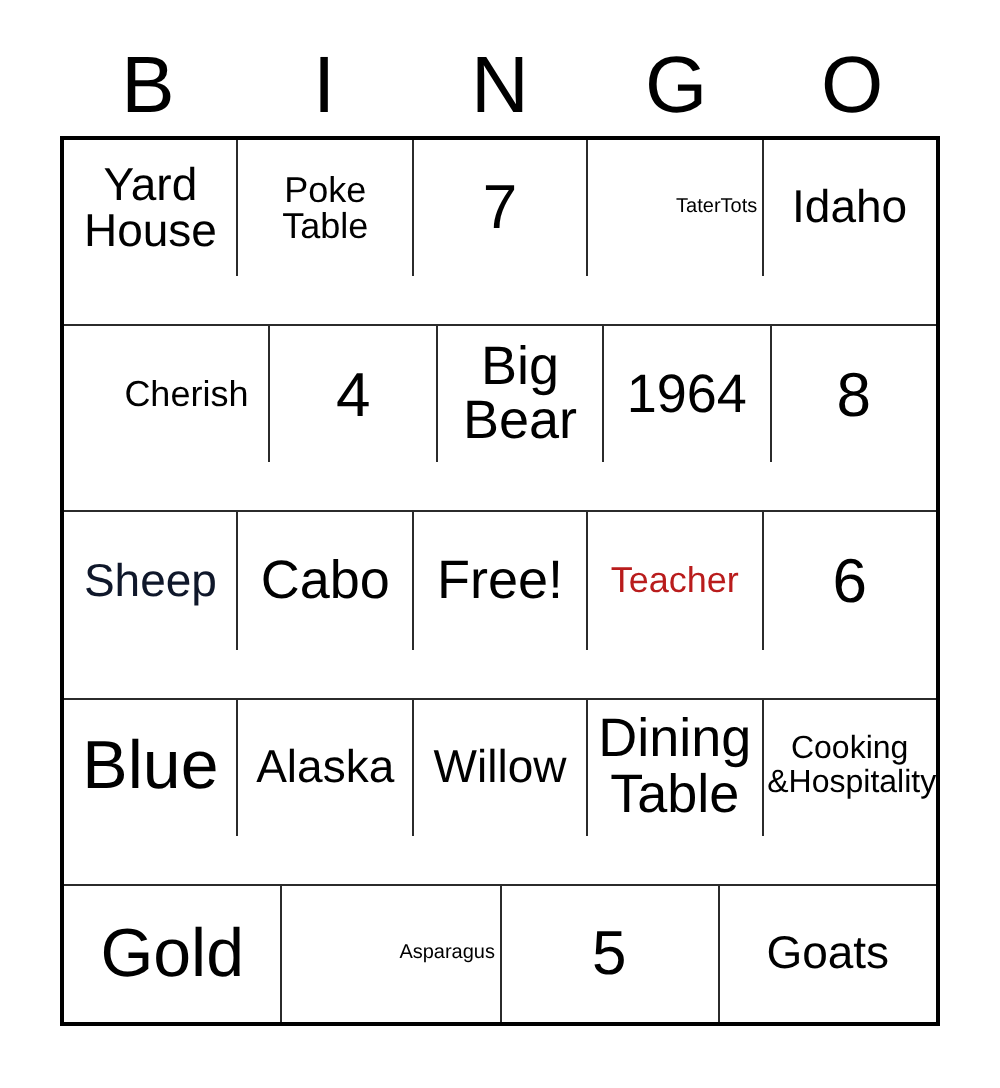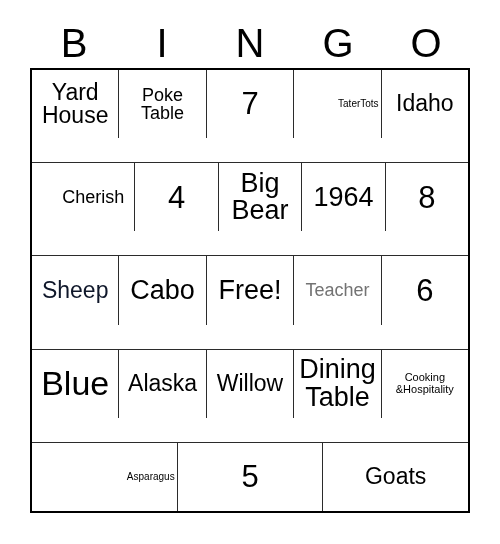--- a/index.html
+++ b/index.html
@@ -93,21 +93,21 @@
     font-family: "Liberation Sans", sans-serif;
   }
 
   
   .sz-xxl .cell-text { font-size: 34px; }
   .sz-xl  .cell-text { font-size: 31px; }
   .sz-lg  .cell-text { font-size: 27px; }
   .sz-md  .cell-text { font-size: 23px; }
   .sz-sm  .cell-text { font-size: 18px; }
   .sz-xs  .cell-text { font-size: 10px; text-align: right; }
-  .sz-xxs .cell-text { font-size: 11px; }
+  .sz-xxs .cell-text { font-size: 16px; }
 </style>
 </head>
 <body style="background: rgb(255, 255, 255);">
 
 <div id="bingo-card">
 
   <div id="bingo-header">
     <div class="header-letter" style="color: rgb(0, 0, 0);">B</div>
     <div class="header-letter" style="color: rgb(0, 0, 0);">I</div>
     <div class="header-letter" style="color: rgb(0, 0, 0);">N</div>
@@ -159,21 +159,21 @@
     <div class="bingo-row" style="border-top-color: rgb(43, 43, 43);">
       <div class="bingo-cell sz-md" style="color: #0f172a;">
           <span class="cell-text">Sheep</span>
         </div>
       <div class="bingo-cell sz-lg" style="color: rgb(0, 0, 0); border-left-color: rgb(43, 43, 43);">
           <span class="cell-text">Cabo</span>
         </div>
       <div class="bingo-cell sz-lg" style="color: rgb(0, 0, 0); border-left-color: rgb(43, 43, 43);">
           <span class="cell-text">Free!</span>
         </div>
-      <div class="bingo-cell sz-sm" style="color: #737373; border-left-color: rgb(43, 43, 43);">
+      <div class="bingo-cell sz-sm" style="color: #b91c1c; border-left-color: rgb(43, 43, 43);">
           <span class="cell-text">Teacher</span>
         </div>
       <div class="bingo-cell sz-xl" style="color: rgb(0, 0, 0); border-left-color: rgb(43, 43, 43);">
           <span class="cell-text">6</span>
         </div>
     </div>
 
     <div class="bingo-row" style="border-top-color: rgb(43, 43, 43);">
       <div class="bingo-cell sz-xxl" style="color: rgb(0, 0, 0);">
           <span class="cell-text">Blue</span>
@@ -188,20 +188,23 @@
           <span class="cell-text">Dining
 Table</span>
         </div>
       <div class="bingo-cell sz-xxs" style="color: rgb(0, 0, 0); border-left-color: rgb(43, 43, 43);">
           <span class="cell-text">Cooking
 &amp;Hospitality</span>
         </div>
     </div>
 
     <div class="bingo-row" style="border-top-color: rgb(43, 43, 43);">
+      <div class="bingo-cell sz-xxl" style="color: rgb(0, 0, 0);">
+          <span class="cell-text">Gold</span>
+        </div>
       <div class="bingo-cell sz-xs" style="color: rgb(0, 0, 0); border-left-color: rgb(43, 43, 43);">
           <span class="cell-text">Asparagus</span>
         </div>
       <div class="bingo-cell sz-xl" style="color: rgb(0, 0, 0); border-left-color: rgb(43, 43, 43);">
           <span class="cell-text">5</span>
         </div>
       <div class="bingo-cell sz-md" style="color: rgb(0, 0, 0); border-left-color: rgb(43, 43, 43);">
           <span class="cell-text">Goats</span>
         </div>
     </div>

